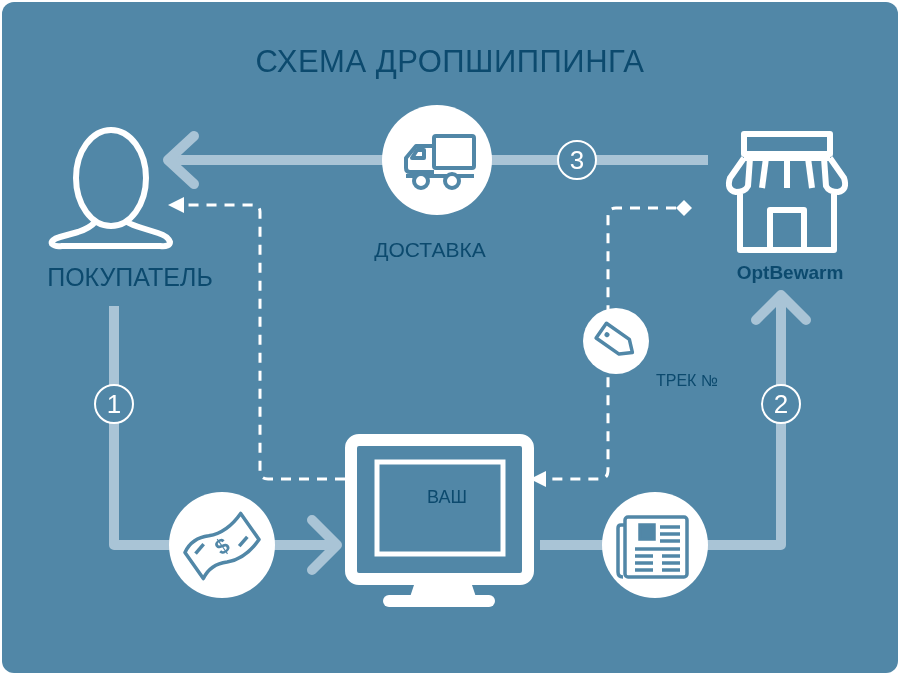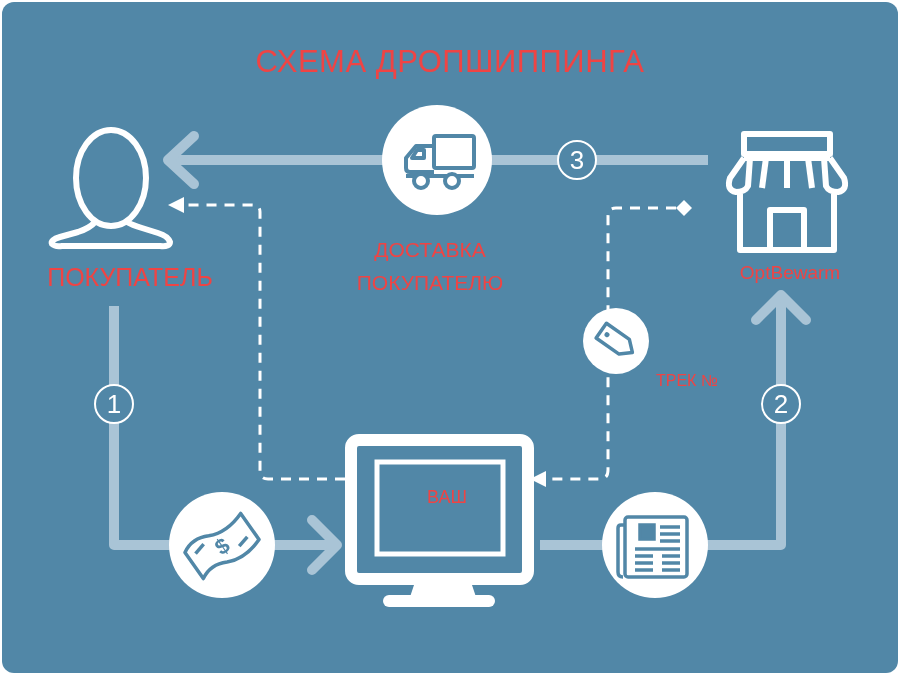--- a/index.html
+++ b/index.html
@@ -1,23 +1,23 @@
 <!DOCTYPE html>
 <html><head>
 <meta charset="utf-8">
 <style>
   html, body { margin: 0; padding: 0; background: #ffffff; }
   body { width: 900px; height: 675px; position: relative; overflow: hidden; font-family: "Liberation Sans", sans-serif; }
   .panel { position: absolute; left: 2px; top: 2px; width: 896px; height: 671px; background: #5187a7; border-radius: 12px; overflow: hidden; }
   svg.diagram { position: absolute; left: 0; top: 0; }
-  .label { position: absolute; color: #ef4444; text-align: center; white-space: nowrap; }
+  .label { position: absolute; color: #0c4a6e; text-align: center; white-space: nowrap; }
   .title { left: 0; width: 900px; top: 44px; font-size: 31px; letter-spacing: 0.5px; }
   .buyer-label { left: 30px; width: 200px; top: 263px; font-size: 25px; }
   .delivery-label { left: 330px; width: 200px; top: 233px; font-size: 21px; line-height: 33px; }
-  .supplier-label { left: 700px; width: 180px; top: 262px; font-size: 19px; font-weight: normal; }
+  .supplier-label { left: 700px; width: 180px; top: 262px; font-size: 19px; font-weight: bold; }
   .track-label { left: 632px; width: 110px; top: 372px; font-size: 16px; text-align: center; }
   .store-label { left: 372px; width: 150px; top: 484px; font-size: 18px; line-height: 27px; }
   .step { position: absolute; width: 40px; height: 40px; border: 2px solid #ffffff; border-radius: 50%; box-sizing: border-box; color: #ffffff; font-size: 26px; text-align: center; line-height: 36px; background: #5187a7; }
 </style>
 </head>
 <body>
 
 <div class="panel"></div>
 
 <svg class="diagram" width="900" height="675" viewBox="0 0 900 675">
@@ -117,21 +117,20 @@
 <div class="label title">СХЕМА ДРОПШИППИНГА</div>
 
 <div class="step" style="left:557px; top:140px;">3</div>
 <div class="step" style="left:94px; top:384px;">1</div>
 <div class="step" style="left:761px; top:384px;">2</div>
 
 <div class="label buyer-label">ПОКУПАТЕЛЬ</div>
 
 <div class="label delivery-label">
   <div>ДОСТАВКА</div>
-  <div>ПОКУПАТЕЛЮ</div>
 </div>
 
 <div class="label supplier-label">OptBewarm</div>
 
 <div class="label track-label">ТРЕК №</div>
 
 <div class="label store-label">
   <div>ВАШ</div>
 </div>
 

